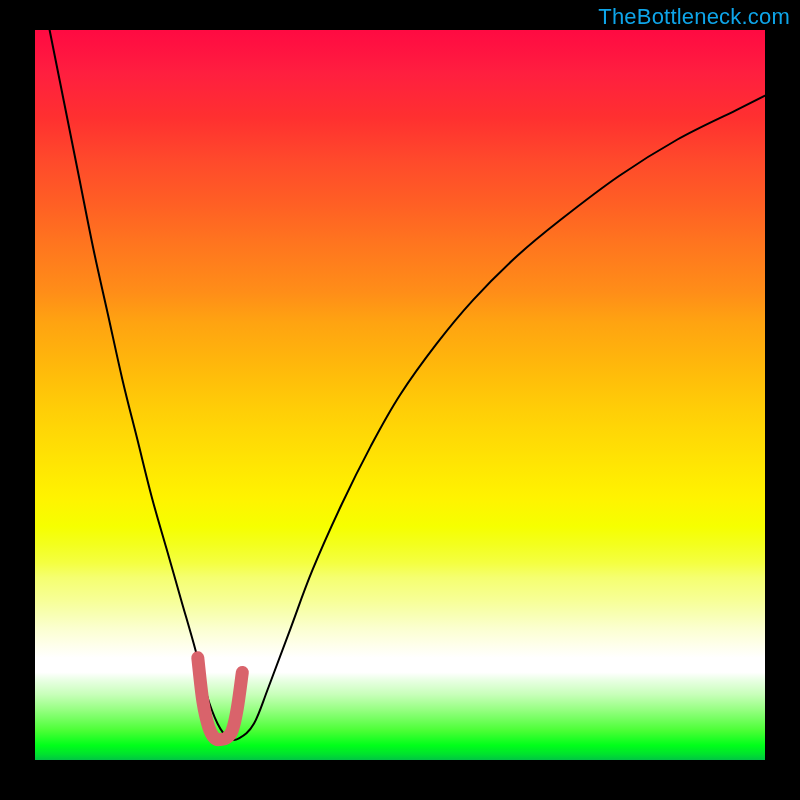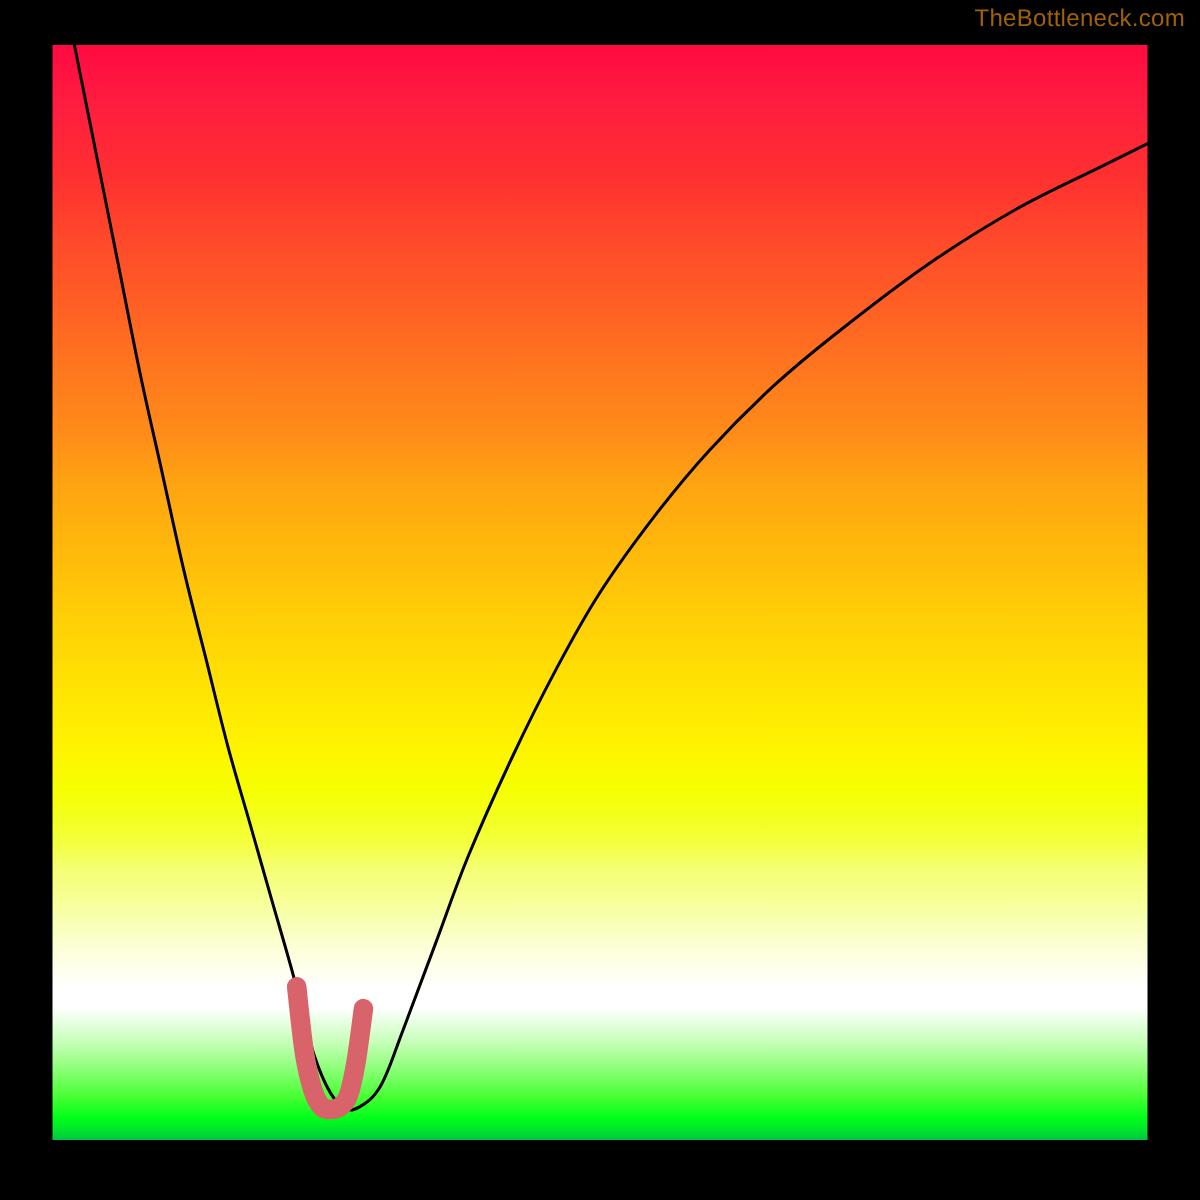--- a/index.html
+++ b/index.html
@@ -60,22 +60,22 @@
     left: 0;
     top: 0;
     width: 730px;
     height: 730px;
     overflow: visible;
   }
   .attribution {
     position: absolute;
     top: 4px;
     right: 10px;
-    color: #a16207;
-    font-size: 16px;
+    color: #0ea5e9;
+    font-size: 22px;
     letter-spacing: 0.2px;
     font-weight: 500;
     font-family: Arial, Helvetica, sans-serif;
   }
 </style>
 </head>
 <body>
 
 <div class="outer">
   <div class="attribution">TheBottleneck.com</div>

